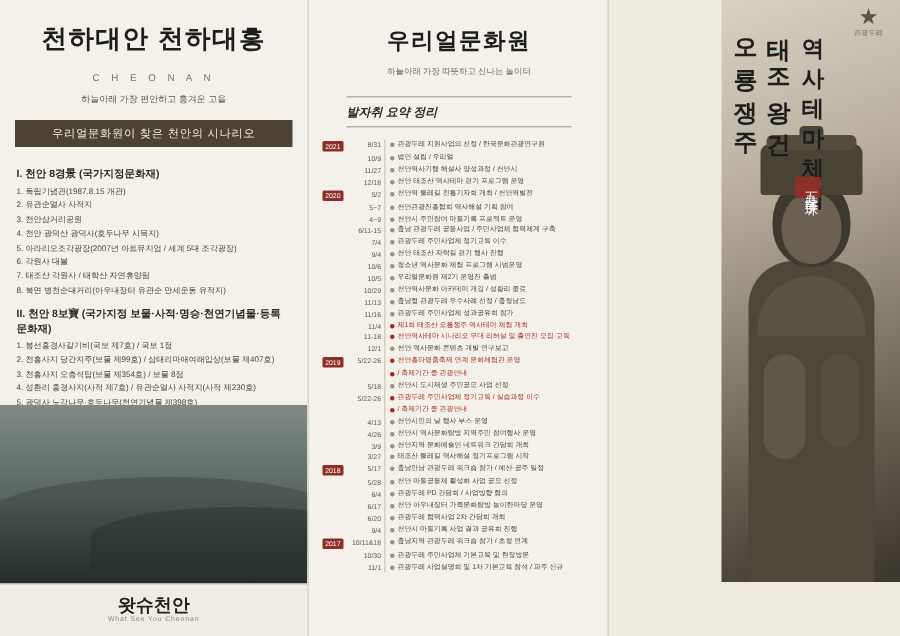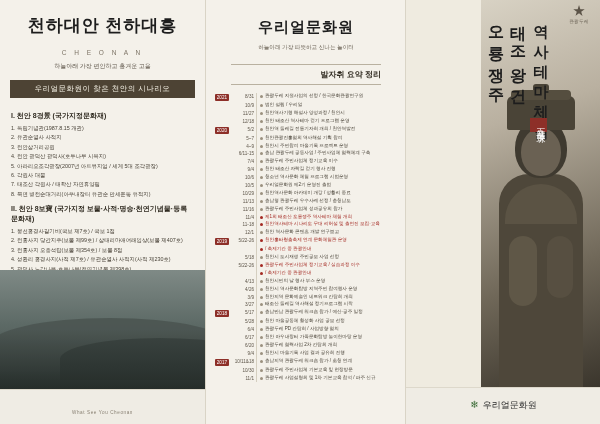--- a/index.html
+++ b/index.html
@@ -29,22 +29,22 @@
     background:linear-gradient(180deg,rgba(60,70,66,0) 0%,rgba(33,40,37,.85) 100%);}
   .l-photo .hill{position:absolute;bottom:18px;left:-10px;width:240px;height:54px;border-radius:50% 50% 0 0;background:#4a5450;opacity:.85;}
   .l-photo .hill2{position:absolute;bottom:10px;left:60px;width:200px;height:42px;border-radius:50% 50% 0 0;background:#3b4440;opacity:.9;}
   .l-foot{position:absolute;left:0;bottom:0;width:205px;height:34px;background:#efece4;border-top:1px solid #ddd8cb;}
   .l-foot-k{position:absolute;left:0;right:0;top:5px;text-align:center;font-size:12px;font-weight:bold;color:#1f1f1f;}
   .l-foot-e{position:absolute;left:0;right:0;top:20px;text-align:center;font-size:4.6px;color:#8a8274;letter-spacing:.6px;}
 
   
   .m-title{margin:18px 0 0;text-align:center;font-size:15px;font-weight:bold;color:#1d1d1d;letter-spacing:1px;}
   .m-sub{margin:7px 0 0;text-align:center;font-size:5.6px;color:#6d6558;}
-  .m-bar{margin:12px auto 0;width:150px;text-align:right;font-size:8px;color:#2f2a20;font-weight:bold;
-    border-top:1px solid #b9b1a0;border-bottom:1px solid #b9b1a0;padding:4px 0;}
+  .m-bar{margin:12px auto 0;width:150px;text-align:left;font-size:8px;color:#2f2a20;font-weight:bold;
+    border-top:1px solid #b9b1a0;border-bottom:1px solid #b9b1a0;padding:4px 0;font-style:italic;}
   .tl{margin:8px 6px 0 6px;position:relative;}
   .tl-row{display:flex;align-items:flex-start;margin-bottom:1px;}
   .tl-year{width:17px;flex:0 0 17px;font-size:5px;color:#6d6456;text-align:right;padding-right:3px;padding-top:1px;}
   .tl-year .yb{display:inline-block;background:#8d2f28;color:#fff;padding:1px 2px;border-radius:1px;font-size:4.6px;}
   .tl-date{width:22px;flex:0 0 22px;font-size:4.6px;color:#5e564a;text-align:right;padding-right:4px;padding-top:1px;}
   .tl-dot{flex:0 0 7px;position:relative;}
   .tl-dot:before{content:"";position:absolute;left:2px;top:2px;width:3px;height:3px;border-radius:50%;background:#9b917f;}
   .tl-dot.hl:before{background:#a42a23;}
   .tl-text{flex:1;font-size:4.6px;line-height:1.5;color:#453f34;}
   .tl-text.hl{color:#a42a23;}
@@ -140,20 +140,21 @@
         </div>
       </div>
     </div>
 
     <div class="l-photo">
       <div class="hill"></div>
       <div class="hill2"></div>
     </div>
 
     <div class="l-foot">
+      <div class="l-foot-k">왓슈천안</div>
       <div class="l-foot-e">What See You Cheonan</div>
     </div>
   </div>
 
   <div class="panel panel-mid">
     <div class="m-title">우리얼문화원</div>
     <div class="m-sub">하늘아래 가장 따뜻하고 신나는 놀이터</div>
     <div class="m-bar">발자취 요약 정리</div>
 
     <div class="tl">
@@ -397,21 +398,16 @@
       <div class="r-logo">
         <div class="mark">★</div>
         <div class="lt">관광두레</div>
       </div>
 
       <div class="r-vtext r-v1">오룡쟁주</div>
       <div class="r-vtext r-v2">태조왕건</div>
       <div class="r-vtext r-v3">역사테마체험</div>
       <div class="r-seal">五龍爭珠</div>
 
-      <div class="r-foot">
-        <div class="r-foot-in">
-          <span class="flower">❄</span><span>우리얼문화원</span>
-        </div>
-      </div>
     </div>
   </div>
 
 </div>
 
 </body></html>

